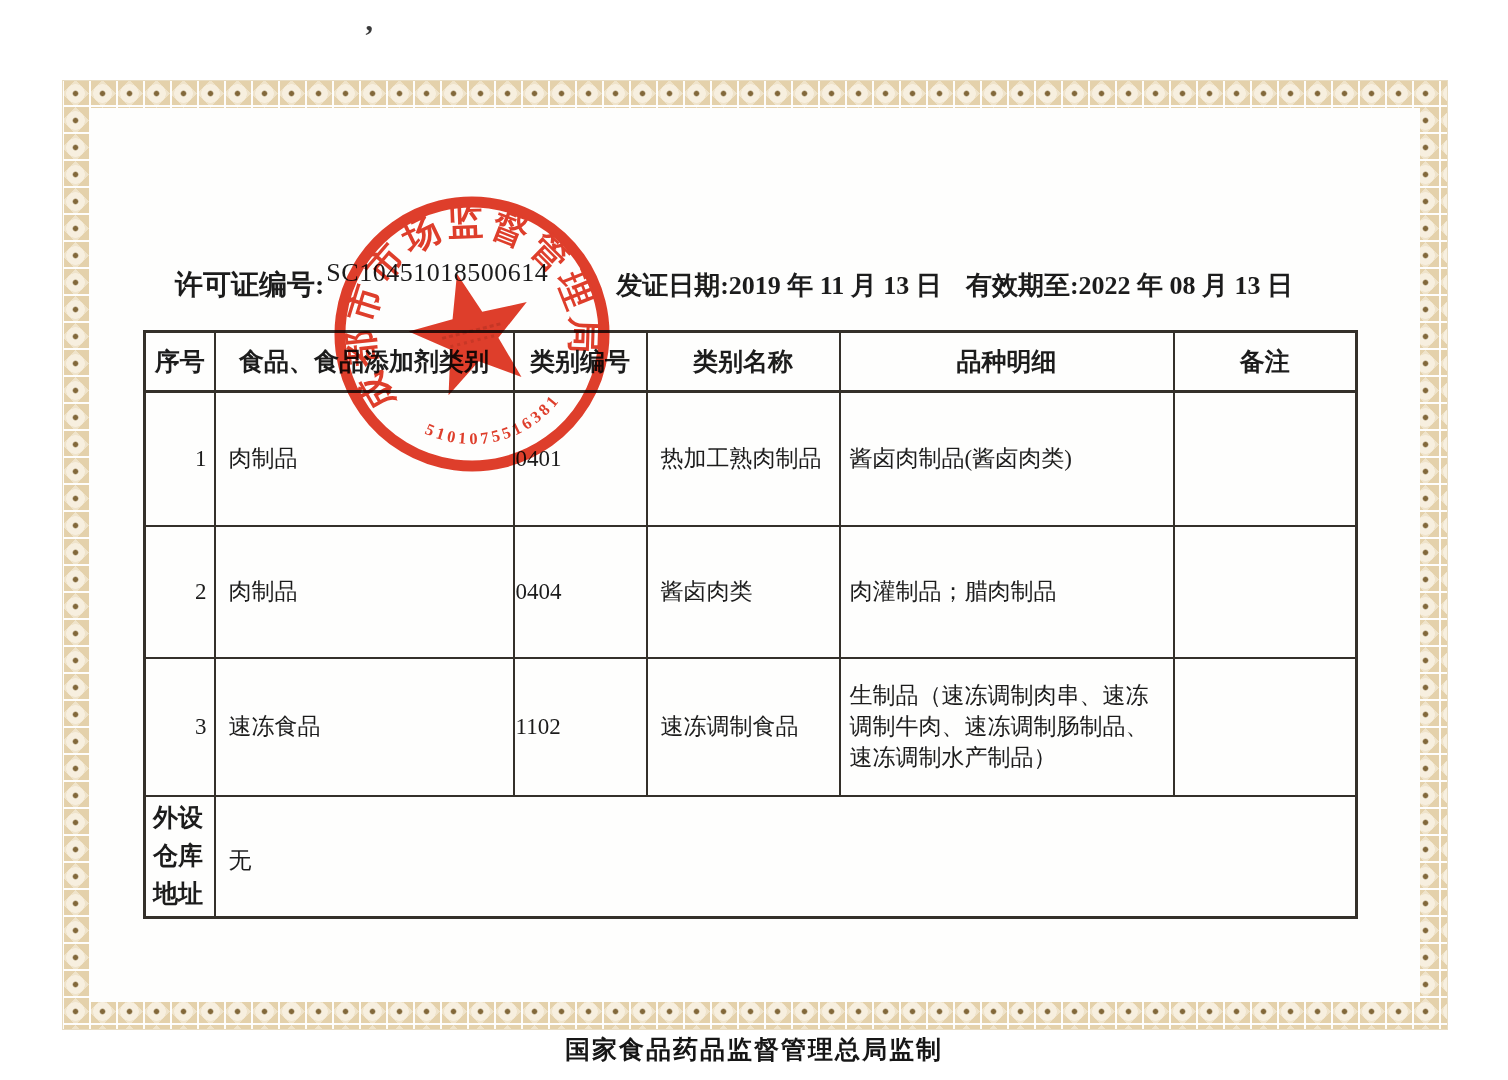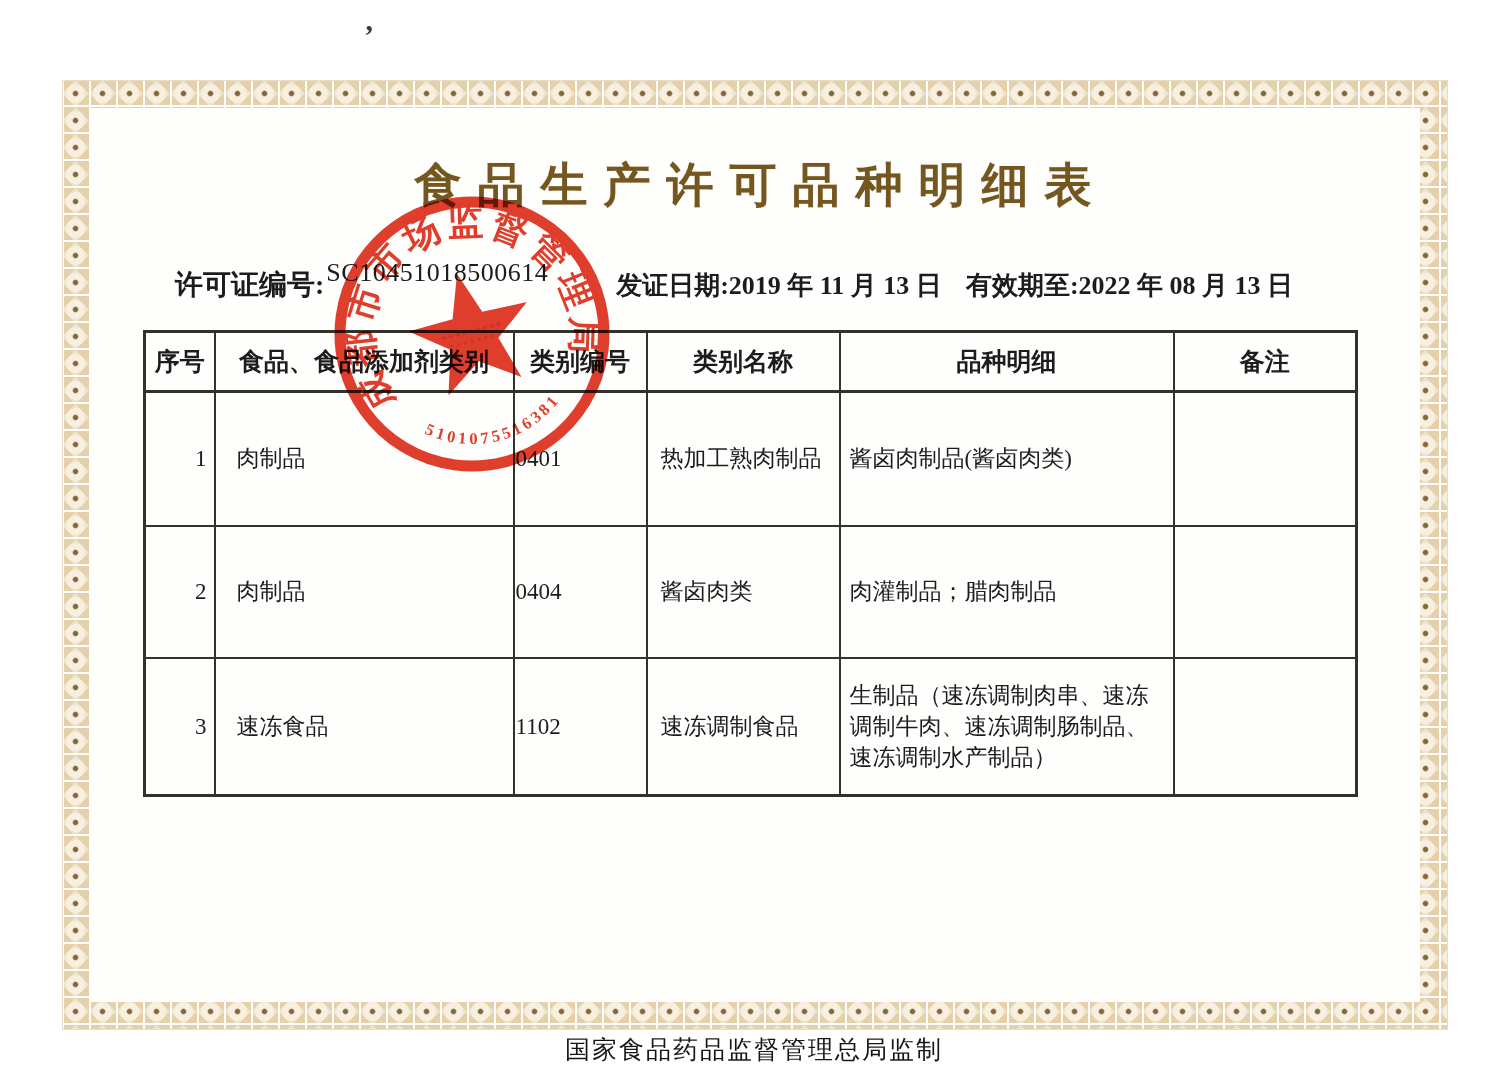--- a/index.html
+++ b/index.html
@@ -57,55 +57,54 @@
   .doc-table th,.doc-table td{
     border:2px solid #34302a;overflow:hidden;
   }
   .doc-table{border:3px solid #34302a;}
   .doc-table thead th{
     font-size:25px;font-weight:bold;text-align:center;vertical-align:middle;
     border-bottom-width:3px;
   }
   .doc-table td{vertical-align:middle;}
   .col-no-cell{text-align:right;padding-right:7px;}
-  .col-cat-cell{padding-left:21px;}
+  .col-cat-cell{padding-left:13px;}
   .col-code-cell{padding-left:1px;}
   .col-name-cell{padding-left:13px;}
   .col-detail-cell{padding:6px 10px 6px 9px;}
   .wh-label{
     font-size:25px;font-weight:bold;text-align:left;vertical-align:middle;
     padding-left:7px;line-height:38px;
   }
   .wh-label span{display:block;}
   .wh-value{vertical-align:top;padding:8px 0 0 13px;}
   
   .doc-footer{
     position:absolute;left:0;right:0;top:1033px;text-align:center;
-    font-size:25px;font-weight:normal;letter-spacing:2px;color:#161616;
+    font-size:25px;font-weight:bold;letter-spacing:2px;color:#161616;
   }
   
   .stamp{
     position:absolute;left:322px;top:184px;width:300px;height:300px;
     mix-blend-mode:multiply;opacity:.93;
     transform:rotate(-14deg);
   }
   .stamp text{font-family:"Liberation Serif","DejaVu Serif",serif;}
 </style>
 </head>
 <body>
 
 <div class="page">
 
   <div class="frame">
     <div class="frame-inner"></div>
   </div>
 
   <div class="stray-mark">’</div>
 
-  <div class="doc-title">食品生产许可品种明细表</div>
 
   <div class="license-line">
     <span class="license-label">许可证编号:</span><span class="license-number">SC10451018500614</span><span class="license-issue">发证日期:2019 年 11 月 13 日</span><span class="license-valid">有效期至:2022 年 08 月 13 日</span>
   </div>
 
   <table class="doc-table">
     <colgroup>
       <col style="width:70px">
         <col style="width:299px">
         <col style="width:133px">
@@ -141,20 +140,28 @@
         <td></td>
       </tr>
       <tr style="height:138px">
         <td class="col-no-cell">3</td>
         <td class="col-cat-cell">速冻食品</td>
         <td class="col-code-cell">1102</td>
         <td class="col-name-cell">速冻调制食品</td>
         <td class="col-detail-cell">生制品（速冻调制肉串、速冻调制牛肉、速冻调制肠制品、速冻调制水产制品）</td>
         <td></td>
       </tr>
+      <tr style="height:122px">
+        <th class="wh-label">
+          <span>外设</span>
+          <span>仓库</span>
+          <span>地址</span>
+        </th>
+        <td class="wh-value" colspan="5">无</td>
+      </tr>
     </tbody>
   </table>
 
   <svg class="stamp" viewBox="0 0 300 300">
 
     <circle cx="150" cy="150" r="132" fill="none" stroke="#dd2f1b" stroke-width="11"></circle>
     <defs>
       <path id="arcTop" d="M 63.4 200 A 100 100 0 1 1 236.6 200" fill="none"></path>
       <path id="arcBottom" d="M 48.7 193 A 110 110 0 0 0 251.3 193" fill="none"></path>
     </defs>

